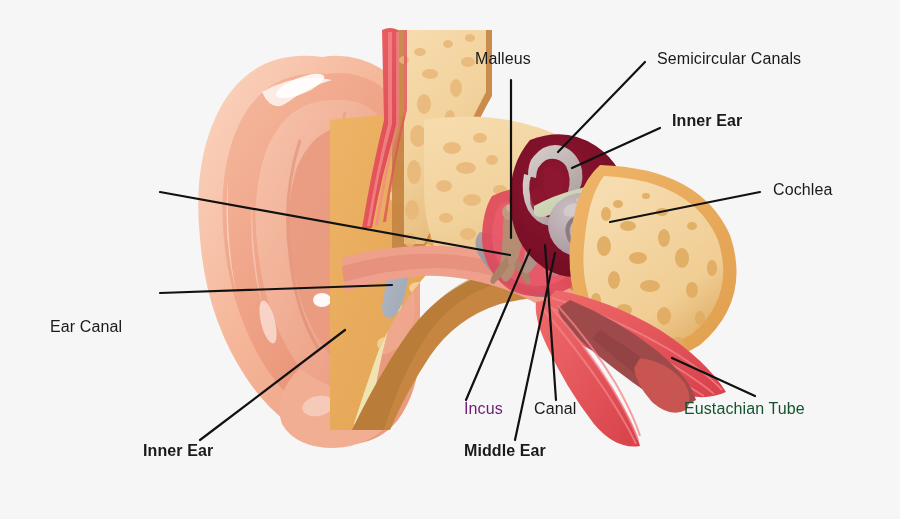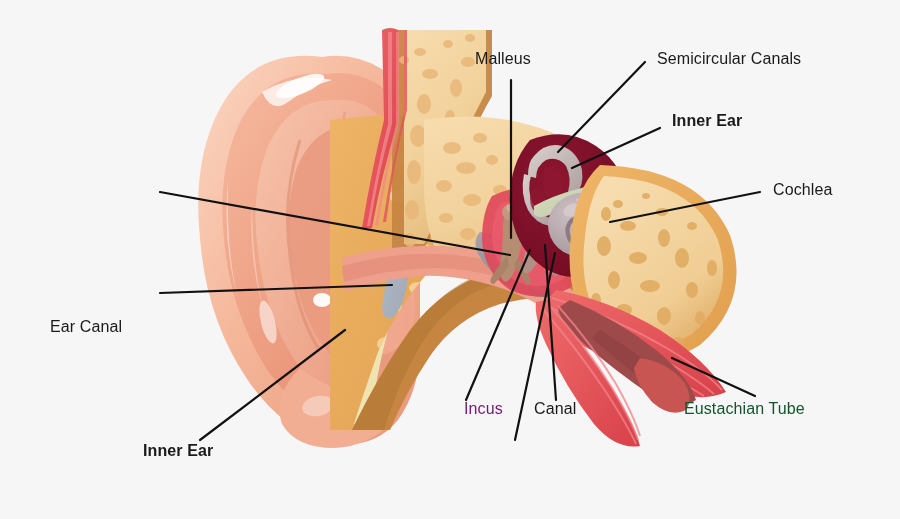--- a/index.html
+++ b/index.html
@@ -466,19 +466,20 @@
         <line x1="755" y1="396" x2="672" y2="358" stroke="#111111"></line>
       </g>
   </svg>
 
   <div id="labels-layer">
       <div class="label" style="left: 50px; top: 275px; color: rgb(26, 26, 26); margin-top: 44px;">Ear Canal</div>
       <div class="label bold" style="left: 143px; top: 443px; color: rgb(26, 26, 26);">Inner Ear</div>
       <div class="label" style="left: 475px; top: 51px; color: rgb(26, 26, 26);">Malleus</div>
       <div class="label" style="left: 464px; top: 401px; color: #701a75;">Incus</div>
       <div class="label" style="left: 534px; top: 401px; color: rgb(26, 26, 26);">Canal</div>
+      <div class="label bold" style="left: 464px; top: 443px; color: rgb(26, 26, 26);">Middle Ear</div>
       <div class="label" style="left: 657px; top: 51px; color: rgb(26, 26, 26);">Semicircular Canals</div>
       <div class="label" style="left: 773px; top: 182px; color: rgb(26, 26, 26);">Cochlea</div>
       <div class="label bold" style="left: 672px; top: 113px; color: rgb(26, 26, 26);">Inner Ear</div>
       <div class="label" style="left: 684px; top: 401px; color: #14532d;">Eustachian Tube</div>
     </div>
 
 </div>
 
 </body></html>

